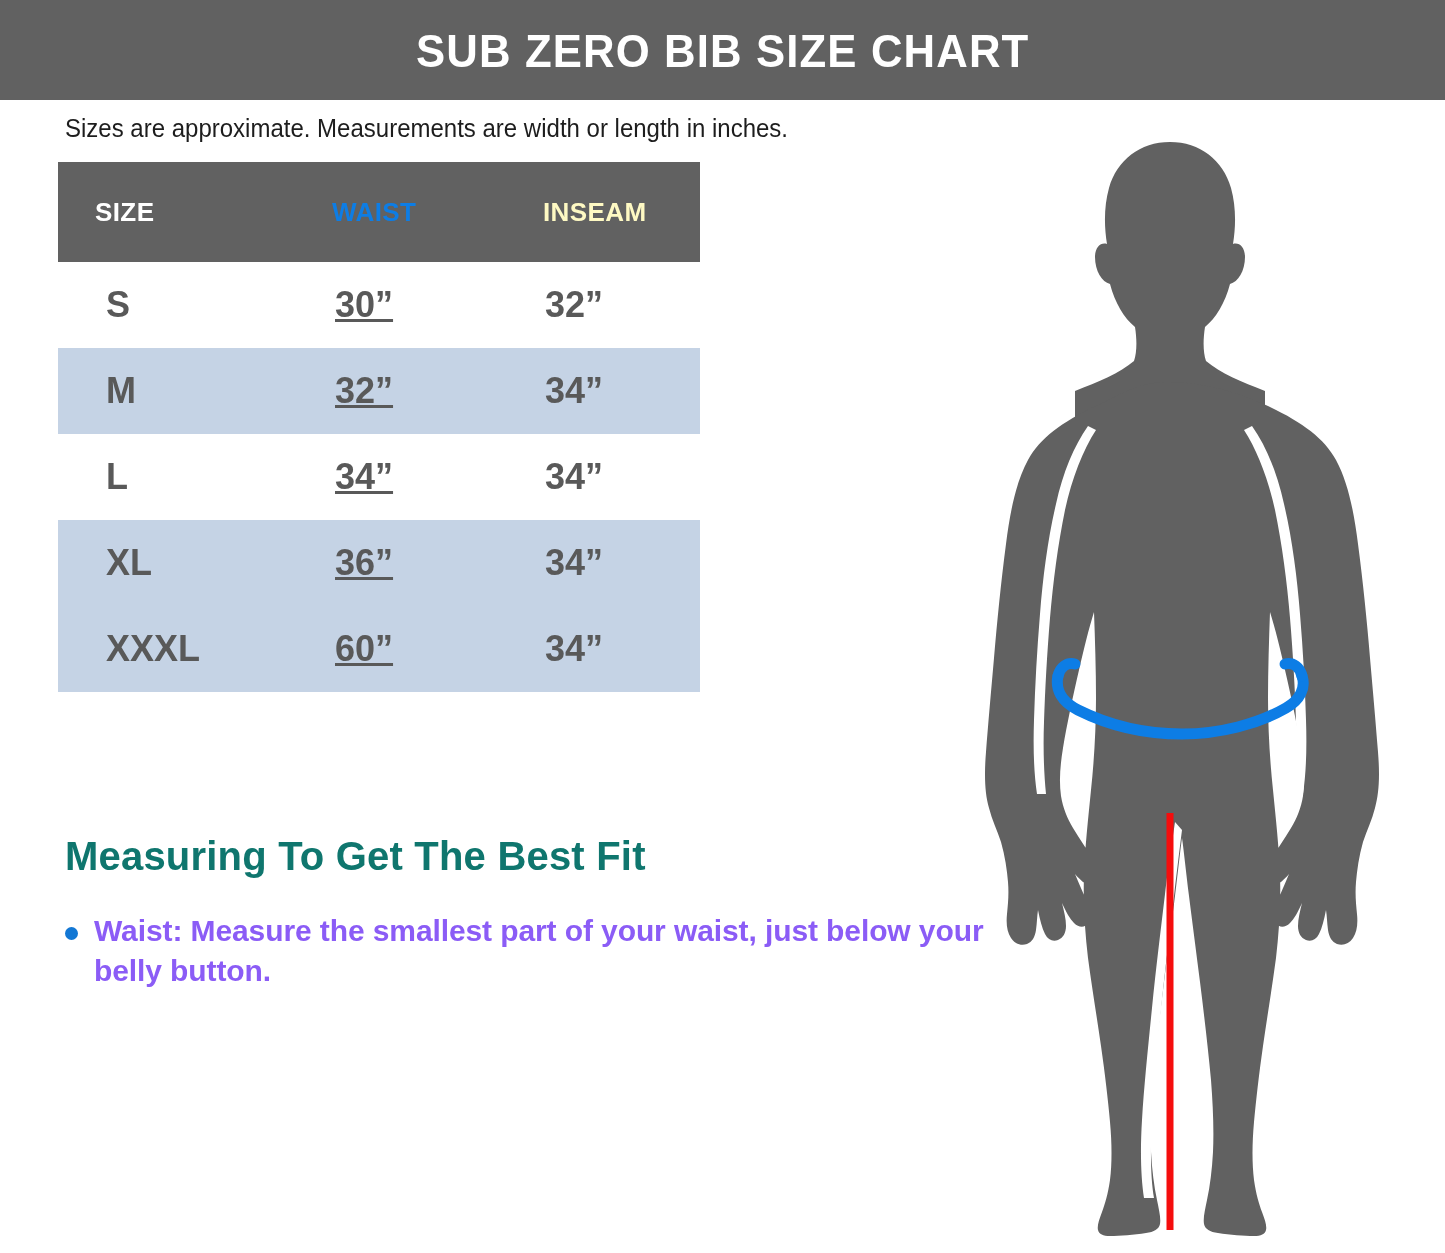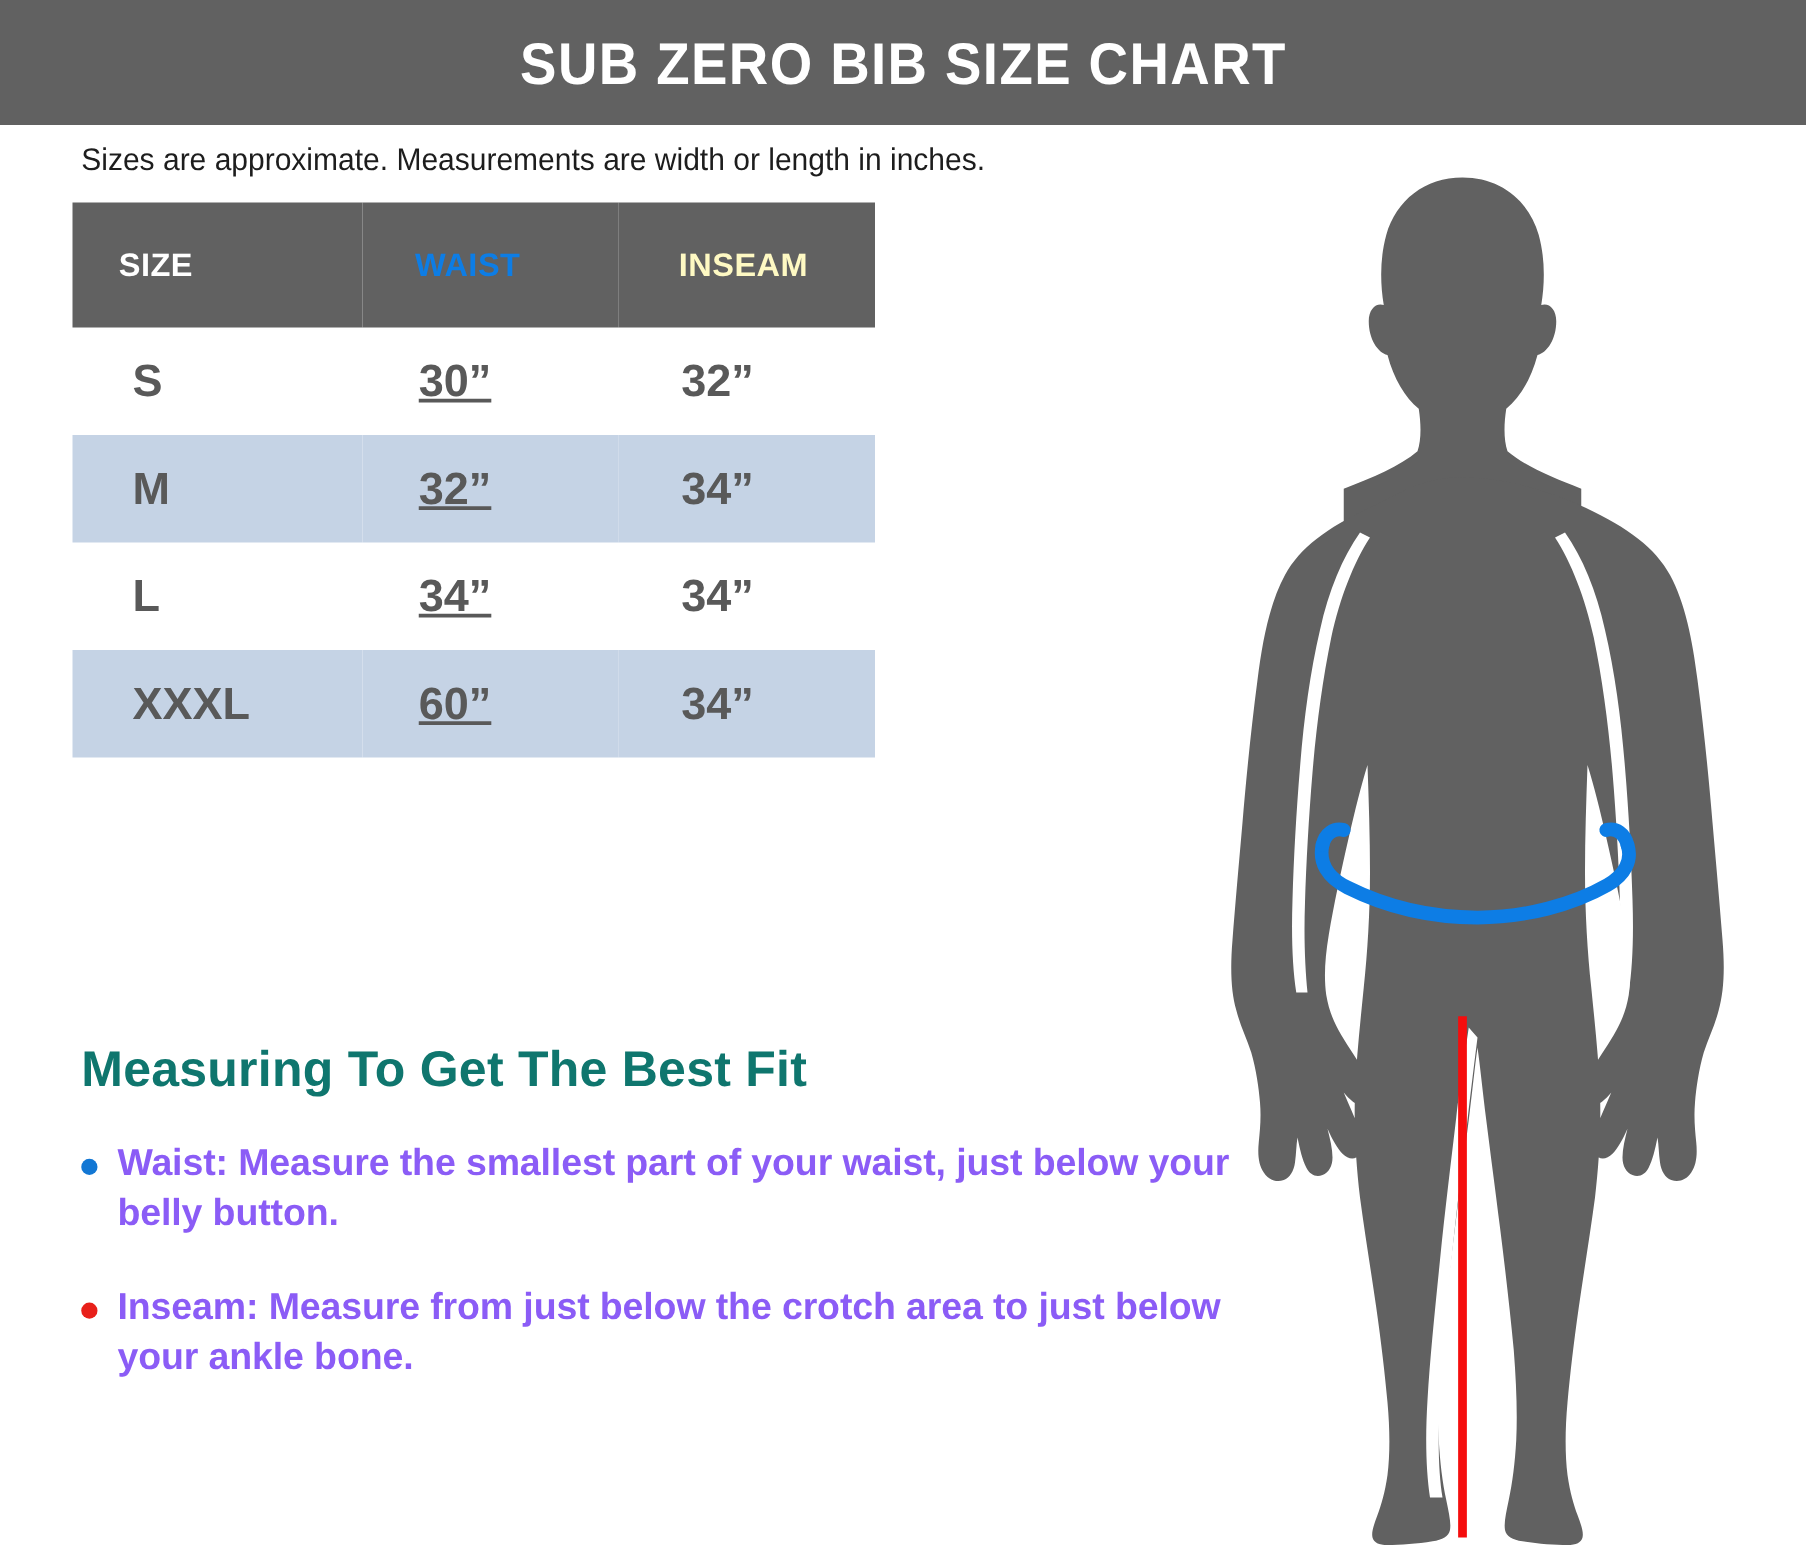--- a/index.html
+++ b/index.html
@@ -181,39 +181,40 @@
         <td class="c-size">M</td>
         <td class="c-waist">32”</td>
         <td class="c-inseam">34”</td>
       </tr>
       <tr>
         <td class="c-size">L</td>
         <td class="c-waist">34”</td>
         <td class="c-inseam">34”</td>
       </tr>
       <tr class="alt">
+        <td class="c-size">XL</td>
+        <td class="c-waist">36”</td>
+        <td class="c-inseam">34”</td>
+      </tr>
+      <tr class="alt">
         <td class="c-size">XXXL</td>
         <td class="c-waist">60”</td>
         <td class="c-inseam">34”</td>
       </tr>
     </tbody>
   </table>
 
   <div class="measuring">
     <div class="measuring-heading">Measuring To Get The Best Fit</div>
 
     <div class="tip">
       <span class="bullet blue"></span>
       <span class="tip-text">Waist: Measure the smallest part of your waist, just below your belly button.</span>
     </div>
 
-    <div class="tip">
-      <span class="bullet red"></span>
-      <span class="tip-text">Inseam: Measure from just below the crotch area to just below your ankle bone.</span>
-    </div>
   </div>
 
   <div class="figure-wrap">
     <svg width="500" height="1130" viewBox="0 0 500 1130" xmlns="http://www.w3.org/2000/svg">
 
       <g>
 
         <path fill="#616161" d="
           M250,12
           C280,12 303,30 311,58

